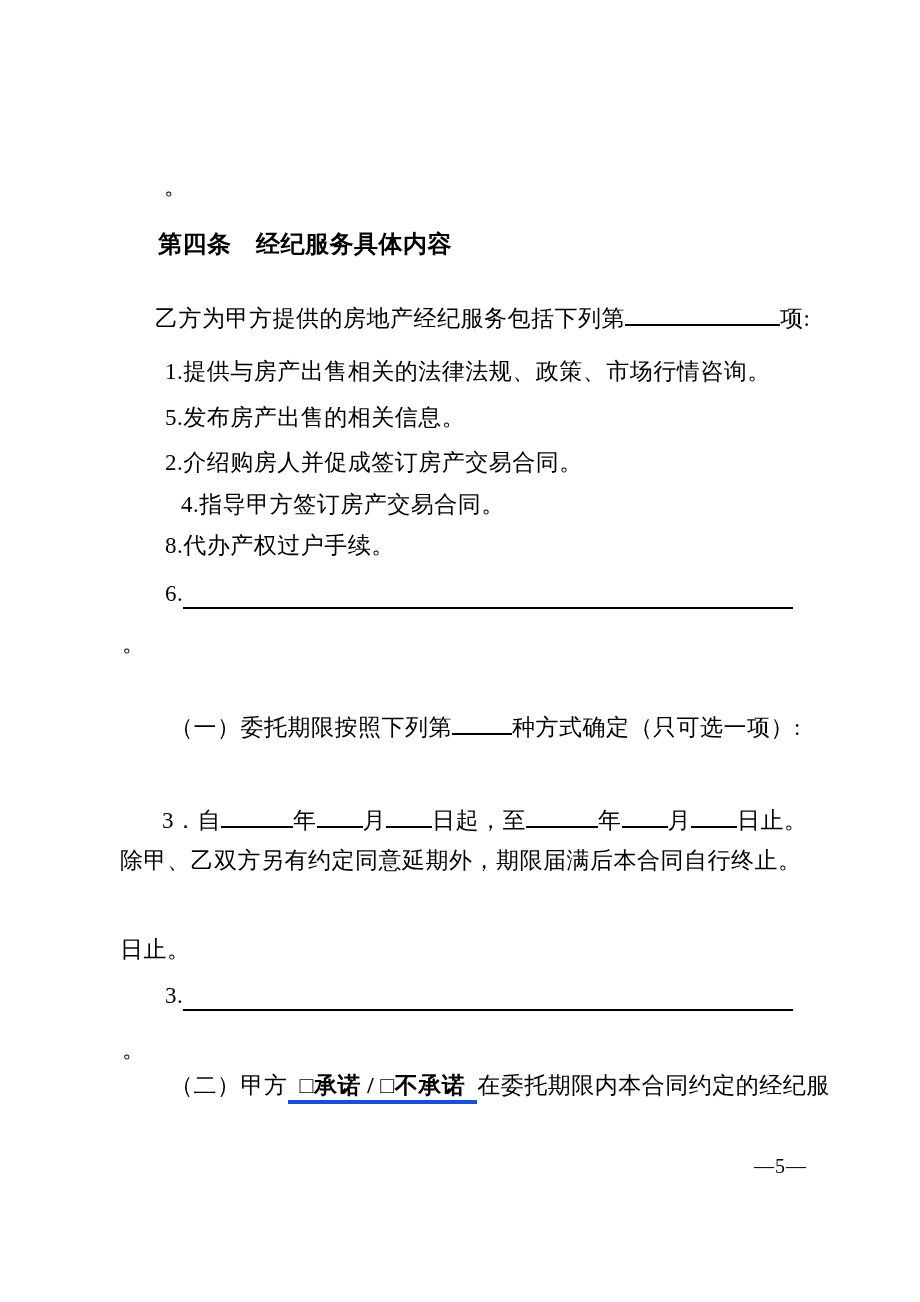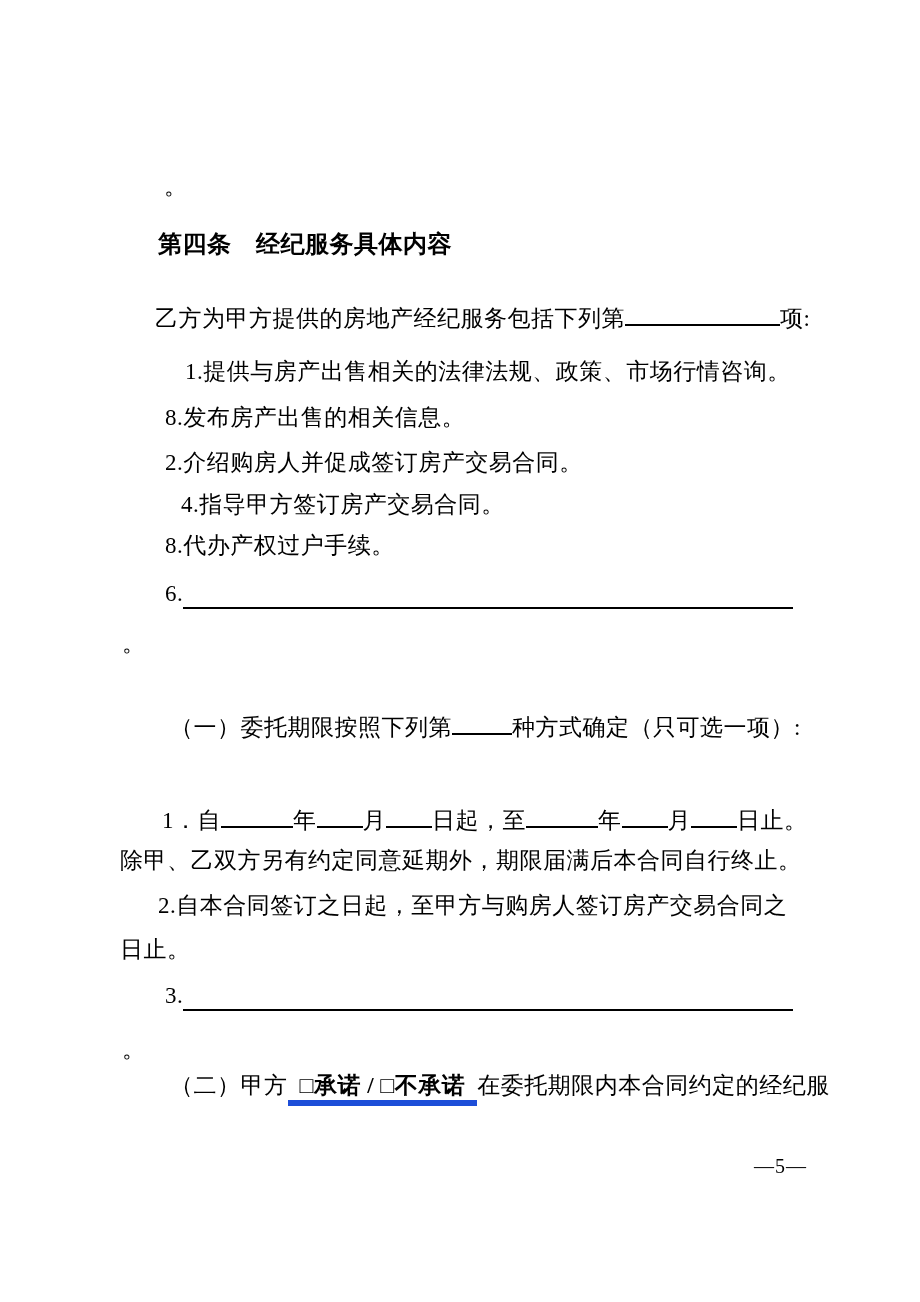--- a/index.html
+++ b/index.html
@@ -31,33 +31,33 @@
   .w72{width:72px;}
   .w46{width:46px;}
   .fillrow{display:flex;align-items:flex-end;}
   .fillrow .fill{
     flex:1;
     border-bottom:2px solid #000;
     height:26px;
   }
   .choice{
     font-weight:bold;
-    border-bottom:6px solid #1d4ed8;
+    border-bottom:4px solid #1d4ed8;
     padding:0 12px 2px 12px;
   }
   .pageno{
     position:absolute;
     font-size:20px;
     letter-spacing:1px;
   }
   
   .l-period1{left:164px;top:172px;}
   .l-a4-heading{left:158px;top:229px;}
   .l-a4-intro{left:155px;top:254px;margin-top:47px;}
-  .l-item1{left:165px;top:357px;margin-left:20px;}
+  .l-item1{left:165px;top:357px;}
   .l-item2{left:165px;top:403px;}
   .l-item3{left:165px;top:448px;}
   .l-item4{left:181px;top:490px;}
   .l-item5{left:165px;top:531px;}
   .l-item6{left:165px;top:579px;width:628px;}
   .l-period2{left:122px;top:629px;}
   .l-a5-heading{left:172px;top:663px;}
   .l-clause1{left:170px;top:710px;}
   .l-option1{left:162px;top:803px;}
   .l-option1cont{left:120px;top:846px;}
@@ -75,44 +75,43 @@
 
   <div class="line l-period1">。</div>
 
   <div class="line heading l-a4-heading">第四条　经纪服务具体内容</div>
 
   <div class="line l-a4-intro">
     <span>乙方为甲方提供的房地产经纪服务包括下列第</span><span class="blank w155"></span><span>项:</span>
   </div>
 
   <div class="line l-item1">1.提供与房产出售相关的法律法规、政策、市场行情咨询。</div>
-  <div class="line l-item2">8.发布房产出售的相关信息。</div>
+  <div class="line l-item2">5.发布房产出售的相关信息。</div>
   <div class="line l-item3">2.介绍购房人并促成签订房产交易合同。</div>
   <div class="line l-item4">4.指导甲方签订房产交易合同。</div>
   <div class="line l-item5">8.代办产权过户手续。</div>
 
   <div class="line fillrow l-item6">
     <span>6.</span>
     <span class="fill"></span>
   </div>
 
   <div class="line l-period2">。</div>
 
 
   <div class="line l-clause1">
     <span>（一）委托期限按照下列第</span><span class="blank w60"></span><span>种方式确定（只可选一项）:</span>
   </div>
 
   <div class="line l-option1">
-    <span>1．自</span><span class="blank w72"></span><span>年</span><span class="blank w46"></span><span>月</span><span class="blank w46"></span><span>日起，至</span><span class="blank w72"></span><span>年</span><span class="blank w46"></span><span>月</span><span class="blank w46"></span><span>日止。</span>
+    <span>3．自</span><span class="blank w72"></span><span>年</span><span class="blank w46"></span><span>月</span><span class="blank w46"></span><span>日起，至</span><span class="blank w72"></span><span>年</span><span class="blank w46"></span><span>月</span><span class="blank w46"></span><span>日止。</span>
   </div>
 
   <div class="line l-option1cont">除甲、乙双方另有约定同意延期外，期限届满后本合同自行终止。</div>
 
-  <div class="line l-option2">2.自本合同签订之日起，至甲方与购房人签订房产交易合同之</div>
 
   <div class="line l-option2cont">日止。</div>
 
   <div class="line fillrow l-option3">
     <span>3.</span>
     <span class="fill"></span>
   </div>
 
   <div class="line l-period3">。</div>
 

